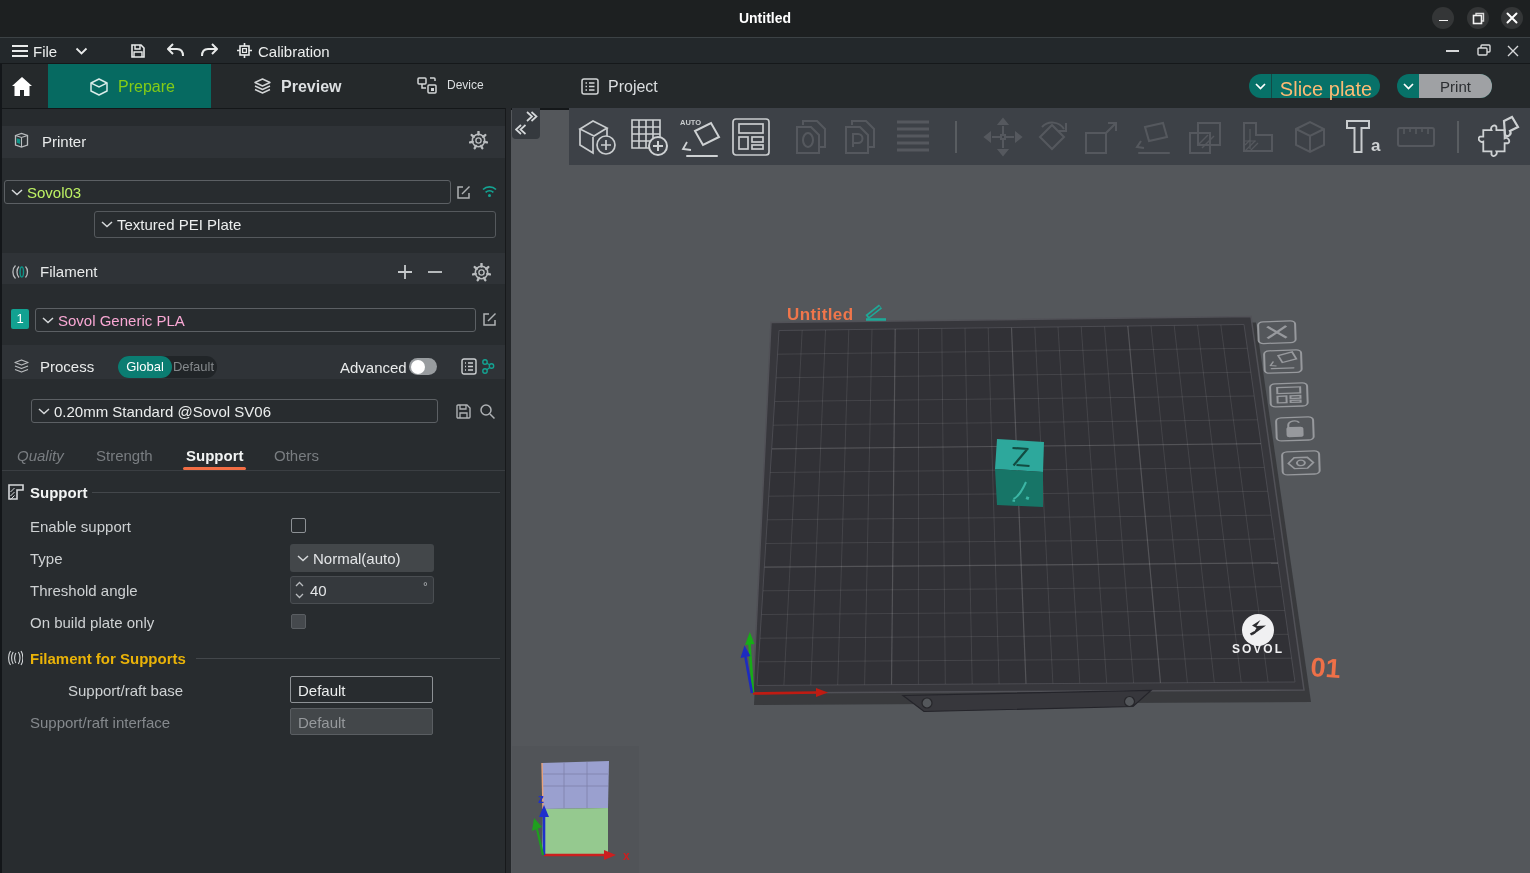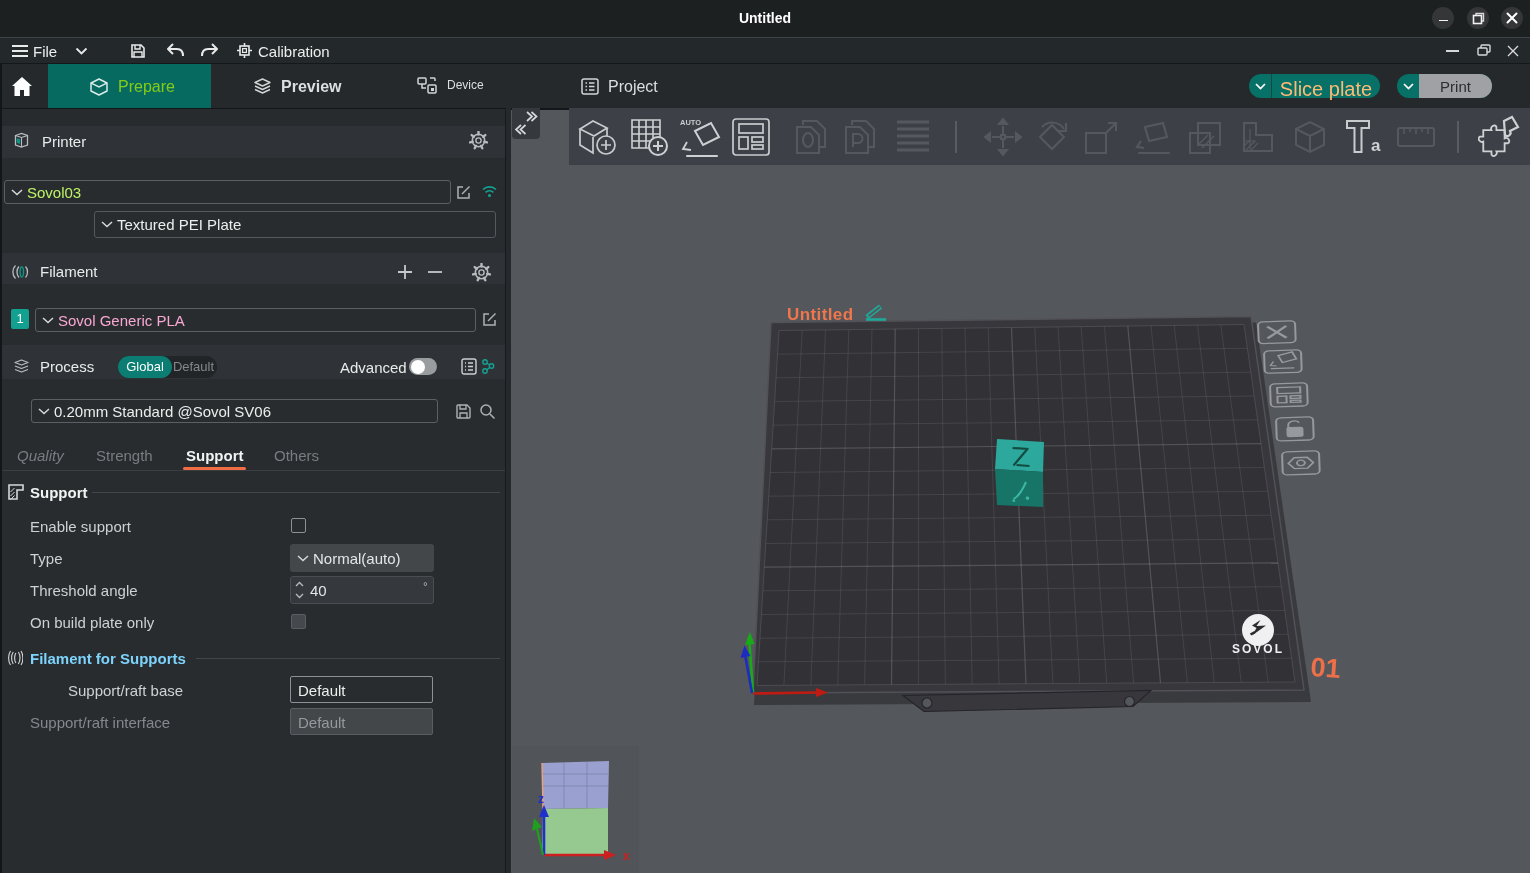--- a/index.html
+++ b/index.html
@@ -273,21 +273,21 @@
 <div class="abs txt" style="left:30px;top:615px;color:#ced1d3;">On build plate only</div>
 <div class="abs" style="left:291px;top:614px;width:15px;height:15px;background:#45494d;border:1px solid #5a5e62;border-radius:2px;"></div>
 
 <svg class="abs" style="left:8px;top:650px" width="15" height="16" viewBox="0 0 15 16">
       <path d="M2.5 1C1.3 2.8 .6 5.2 .6 8s.7 5.2 1.9 7" fill="none" stroke="#d5d8da" stroke-width="1.1"></path>
       <path d="M5.2 2c-1 1.5-1.6 3.6-1.6 6s.6 4.5 1.6 6" fill="none" stroke="#d5d8da" stroke-width="1.1"></path>
       <path d="M7.9 3c-.8 1.2-1.3 3-1.3 5s.5 3.8 1.3 5" fill="none" stroke="#d5d8da" stroke-width="1.1"></path>
       <path d="M10.4 2c1 1.5 1.6 3.6 1.6 6s-.6 4.5-1.6 6" fill="none" stroke="#d5d8da" stroke-width="1.1"></path>
       <path d="M13 1c1.2 1.8 1.9 4.2 1.9 7s-.7 5.2-1.9 7" fill="none" stroke="#d5d8da" stroke-width="1.1"></path>
     </svg>
-<div class="abs txt" style="left:30px;top:651px;color:#7dd3fc;font-weight:bold;">Filament for Supports</div>
+<div class="abs txt" style="left:30px;top:651px;color:#eab308;font-weight:bold;">Filament for Supports</div>
 <div class="abs" style="left:196px;top:658px;width:304px;height:1px;background:#43474b;"></div>
 <div class="abs txt" style="left:30px;top:683px;color:#ced1d3;margin-left:38px;">Support/raft base</div>
 <div class="abs" style="left:290px;top:676px;width:143px;height:27px;border:1px solid #8d9195;border-radius:2px;"></div>
 <div class="abs txt" style="left:298px;top:683px;color:#eceeee;">Default</div>
 <div class="abs txt" style="left:30px;top:715px;color:#85898d;">Support/raft interface</div>
 <div class="abs" style="left:290px;top:708px;width:143px;height:27px;background:#43474a;border:1px solid #5a5e62;border-radius:2px;"></div>
 <div class="abs txt" style="left:298px;top:715px;color:#96999c;">Default</div>
 
 <div id="viewport" class="abs" style="left:511px;top:110px;width:1019px;height:763px;background:#54575b;"></div>
 

